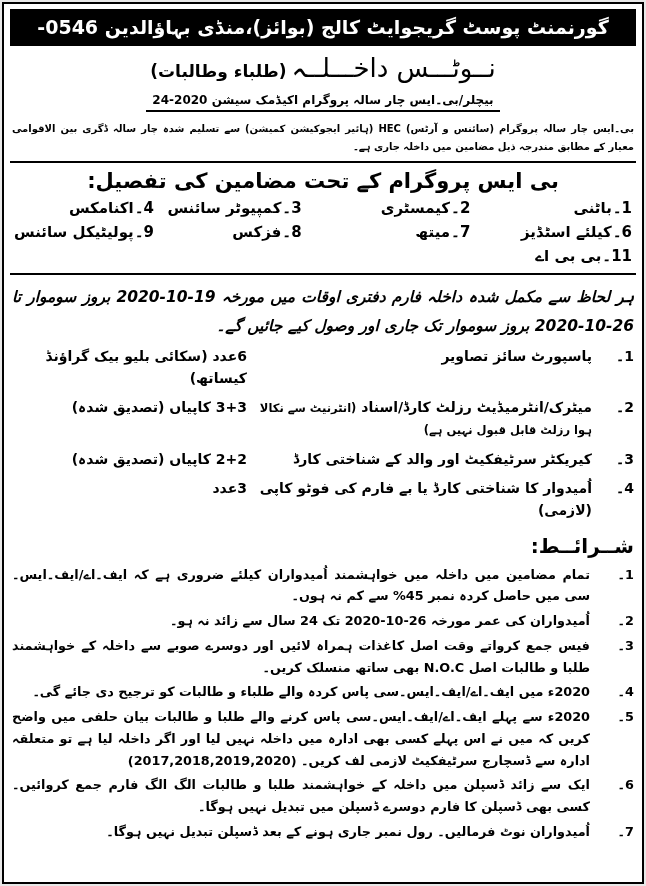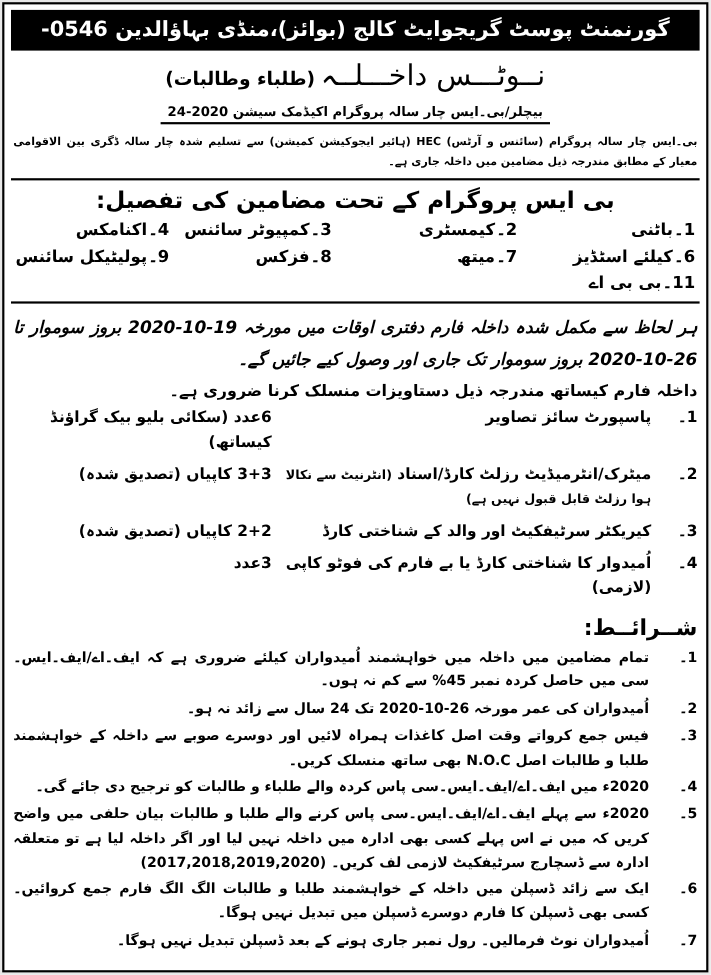--- a/index.html
+++ b/index.html
@@ -68,21 +68,20 @@
     <div class="subj"><span class="s-num">8۔</span><span>فزکس</span></div>
     <div class="subj"><span class="s-num">9۔</span><span>پولیٹیکل سائنس</span></div>
     <div class="subj"><span class="s-num">11۔</span><span>بی بی اے</span></div>
     <div class="subj"></div>
   </div>
 
   <div class="rule"></div>
 
   <p class="dates">ہر لحاظ سے مکمل شدہ داخلہ فارم دفتری اوقات میں مورخہ 19-10-2020 بروز سوموار تا 26-10-2020 بروز سوموار تک جاری اور وصول کیے جائیں گے۔</p>
 
-  <p class="docs-intro">داخلہ فارم کیساتھ مندرجہ ذیل دستاویزات منسلک کرنا ضروری ہے۔</p>
 
   <div class="doc-row">
     <span class="doc-num">1۔</span>
     <span class="doc-text"><span>پاسپورٹ سائز تصاویر</span> <span class="doc-note"></span></span>
     <span class="doc-qty">6عدد (سکائی بلیو بیک گراؤنڈ کیساتھ)</span>
   </div>
   <div class="doc-row">
     <span class="doc-num">2۔</span>
     <span class="doc-text"><span>میٹرک/انٹرمیڈیٹ رزلٹ کارڈ/اسناد</span> <span class="doc-note">(انٹرنیٹ سے نکالا ہوا رزلٹ قابل قبول نہیں ہے)</span></span>
     <span class="doc-qty">3+3 کاپیاں (تصدیق شدہ)</span>

